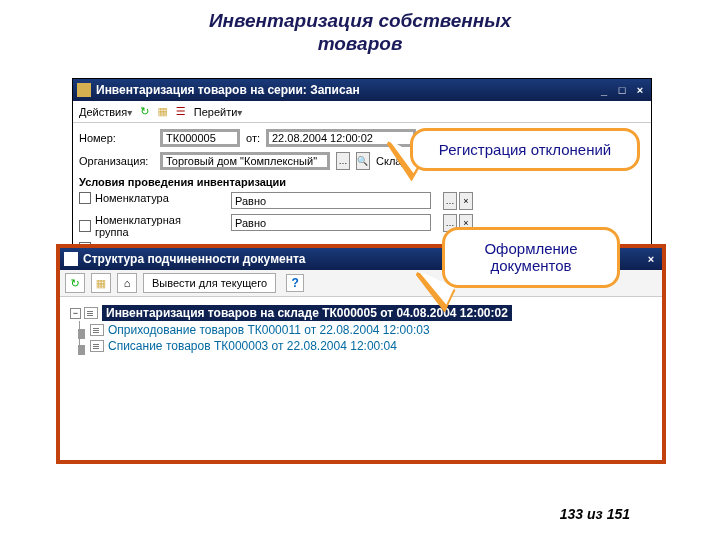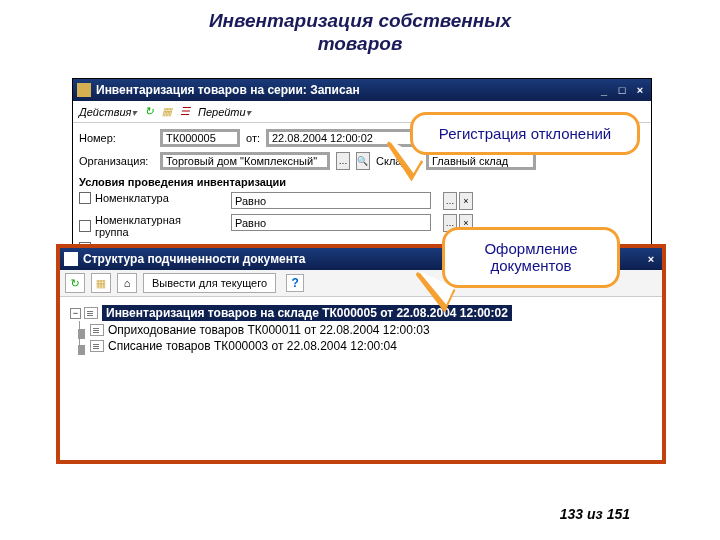--- a/index.html
+++ b/index.html
@@ -7,21 +7,21 @@
 
 .slide-title { text-align: center; font-style: italic; font-weight: bold; font-size: 19px; color: #1a1a5a; padding: 10px 0 8px; line-height: 1.2; }
 
 .window1 { position: absolute; top: 78px; left: 72px; width: 580px; background: #fff; border: 1px solid #000; }
 .titlebar { background: linear-gradient(#1a3a7a, #0d2050); color: #fff; height: 22px; display: flex; align-items: center; padding: 0 4px; font-size: 12px; font-weight: bold; }
 .titlebar-icon { width: 14px; height: 14px; background: #d4b050; margin-right: 5px; }
 .titlebar-text { flex: 1; }
 .winbtns { display: flex; gap: 4px; font-size: 11px; }
 .winbtn { width: 14px; text-align: center; cursor: pointer; }
 
-.w1-toolbar { display: flex; align-items: center; gap: 8px; padding: 4px 6px; font-size: 11px; color: #000; border-bottom: 1px solid #ccc; font-style: italic; }
+.w1-toolbar { display: flex; align-items: center; gap: 8px; padding: 4px 6px; font-size: 11px; color: #000; border-bottom: 1px solid #ccc; }
 .w1-toolbar .dd { font-size: 10px; color: #555; }
 
 .form-area { padding: 6px; font-size: 11px; }
 .form-row { display: flex; align-items: center; gap: 6px; margin-bottom: 5px; }
 .form-label { width: 75px; color: #000; }
 .inp { border: 3px solid #a3a3a3; height: 18px; padding: 0 3px; font-size: 11px; background: #fff; display: inline-flex; align-items: center; }
 .inp-num { width: 80px; }
 .inp-date { width: 150px; }
 .inp-org { width: 170px; }
 .inp-sklad { width: 110px; }
@@ -45,24 +45,24 @@
 
 .tree-area { padding: 8px 10px; font-size: 12px; }
 .tree-root { display: flex; align-items: center; }
 .tree-expander { width: 11px; height: 11px; border: 1px solid #888; font-size: 9px; display: flex; align-items: center; justify-content: center; margin-right: 3px; cursor: pointer; background: #fff; }
 .tree-ico { width: 14px; height: 12px; background: #fff; border: 1px solid #999; margin-right: 4px; position: relative; }
 .tree-ico::after { content: ""; position: absolute; left: 2px; top: 3px; width: 6px; height: 1px; background: #777; box-shadow: 0 2px 0 #777, 0 4px 0 #777; }
 .tree-root-text { background: #0d2050; color: #fff; padding: 1px 4px; font-weight: bold; }
 .tree-child { display: flex; align-items: center; margin-left: 20px; margin-top: 2px; position: relative; }
 .tree-child::before { content: ""; position: absolute; left: -11px; top: -2px; width: 1px; height: 10px; background: #999; }
 .tree-child::before { box-shadow: -1px 8px 0 #999, 0 8px 0 #999, 1px 8px 0 #999, 2px 8px 0 #999, 3px 8px 0 #999, 4px 8px 0 #999, 5px 8px 0 #999; }
-.tree-child-text { color: #000000; }
+.tree-child-text { color: #0369a1; }
 
 .callout { position: absolute; background: #fff; border: 3px solid #f5a030; border-radius: 16px; padding: 10px 18px; font-size: 15px; color: #11118a; text-align: center; font-weight: normal; }
-.callout1 { top: 112px; left: 410px; width: 230px; }
+.callout1 { top: 128px; left: 410px; width: 230px; }
 .callout2 { top: 227px; left: 442px; width: 178px; line-height: 1.15; }
 .callout-tail { position: absolute; width: 0; height: 0; }
 .tail1 { top: 150px; left: 380px; border-top: 3px solid #f5a030; border-right: 40px solid #f5a030; border-bottom: 20px solid transparent; transform: rotate(30deg); }
 .tail1-fill { position: absolute; top: 149px; left: 386px; width: 0; height: 0; border-top: 2px solid #fff; border-right: 34px solid #fff; border-bottom: 15px solid transparent; transform: rotate(30deg); }
 .tail2 { top: 280px; left: 410px; border-top: 3px solid #f5a030; border-right: 42px solid #f5a030; border-bottom: 22px solid transparent; transform: rotate(25deg); }
 .tail2-fill { position: absolute; top: 279px; left: 416px; width: 0; height: 0; border-top: 2px solid #fff; border-right: 36px solid #fff; border-bottom: 17px solid transparent; transform: rotate(25deg); }
 
 .page-counter { position: absolute; bottom: 18px; right: 90px; font-size: 14px; font-style: italic; font-weight: bold; }
 </style>
 </head>
@@ -151,21 +151,21 @@
     <span class="tico refresh">↻</span>
     <span class="tico doc">▦</span>
     <span class="tico">⌂</span>
     <span class="w2-btn">Вывести для текущего</span>
     <span class="help-ico">?</span>
   </div>
   <div class="tree-area">
     <div class="tree-root">
       <span class="tree-expander">−</span>
       <span class="tree-ico"></span>
-      <span class="tree-root-text">Инвентаризация товаров на складе ТК000005 от 22.08.2004 12:00:02</span>
+      <span class="tree-root-text">Инвентаризация товаров на складе ТК000005 от 04.08.2004 12:00:02</span>
     </div>
     <div class="tree-child">
       <span class="tree-ico"></span>
       <span class="tree-child-text">Оприходование товаров ТК000011 от 22.08.2004 12:00:03</span>
     </div>
     <div class="tree-child">
       <span class="tree-ico"></span>
       <span class="tree-child-text">Списание товаров ТК000003 от 22.08.2004 12:00:04</span>
     </div>
   </div>

